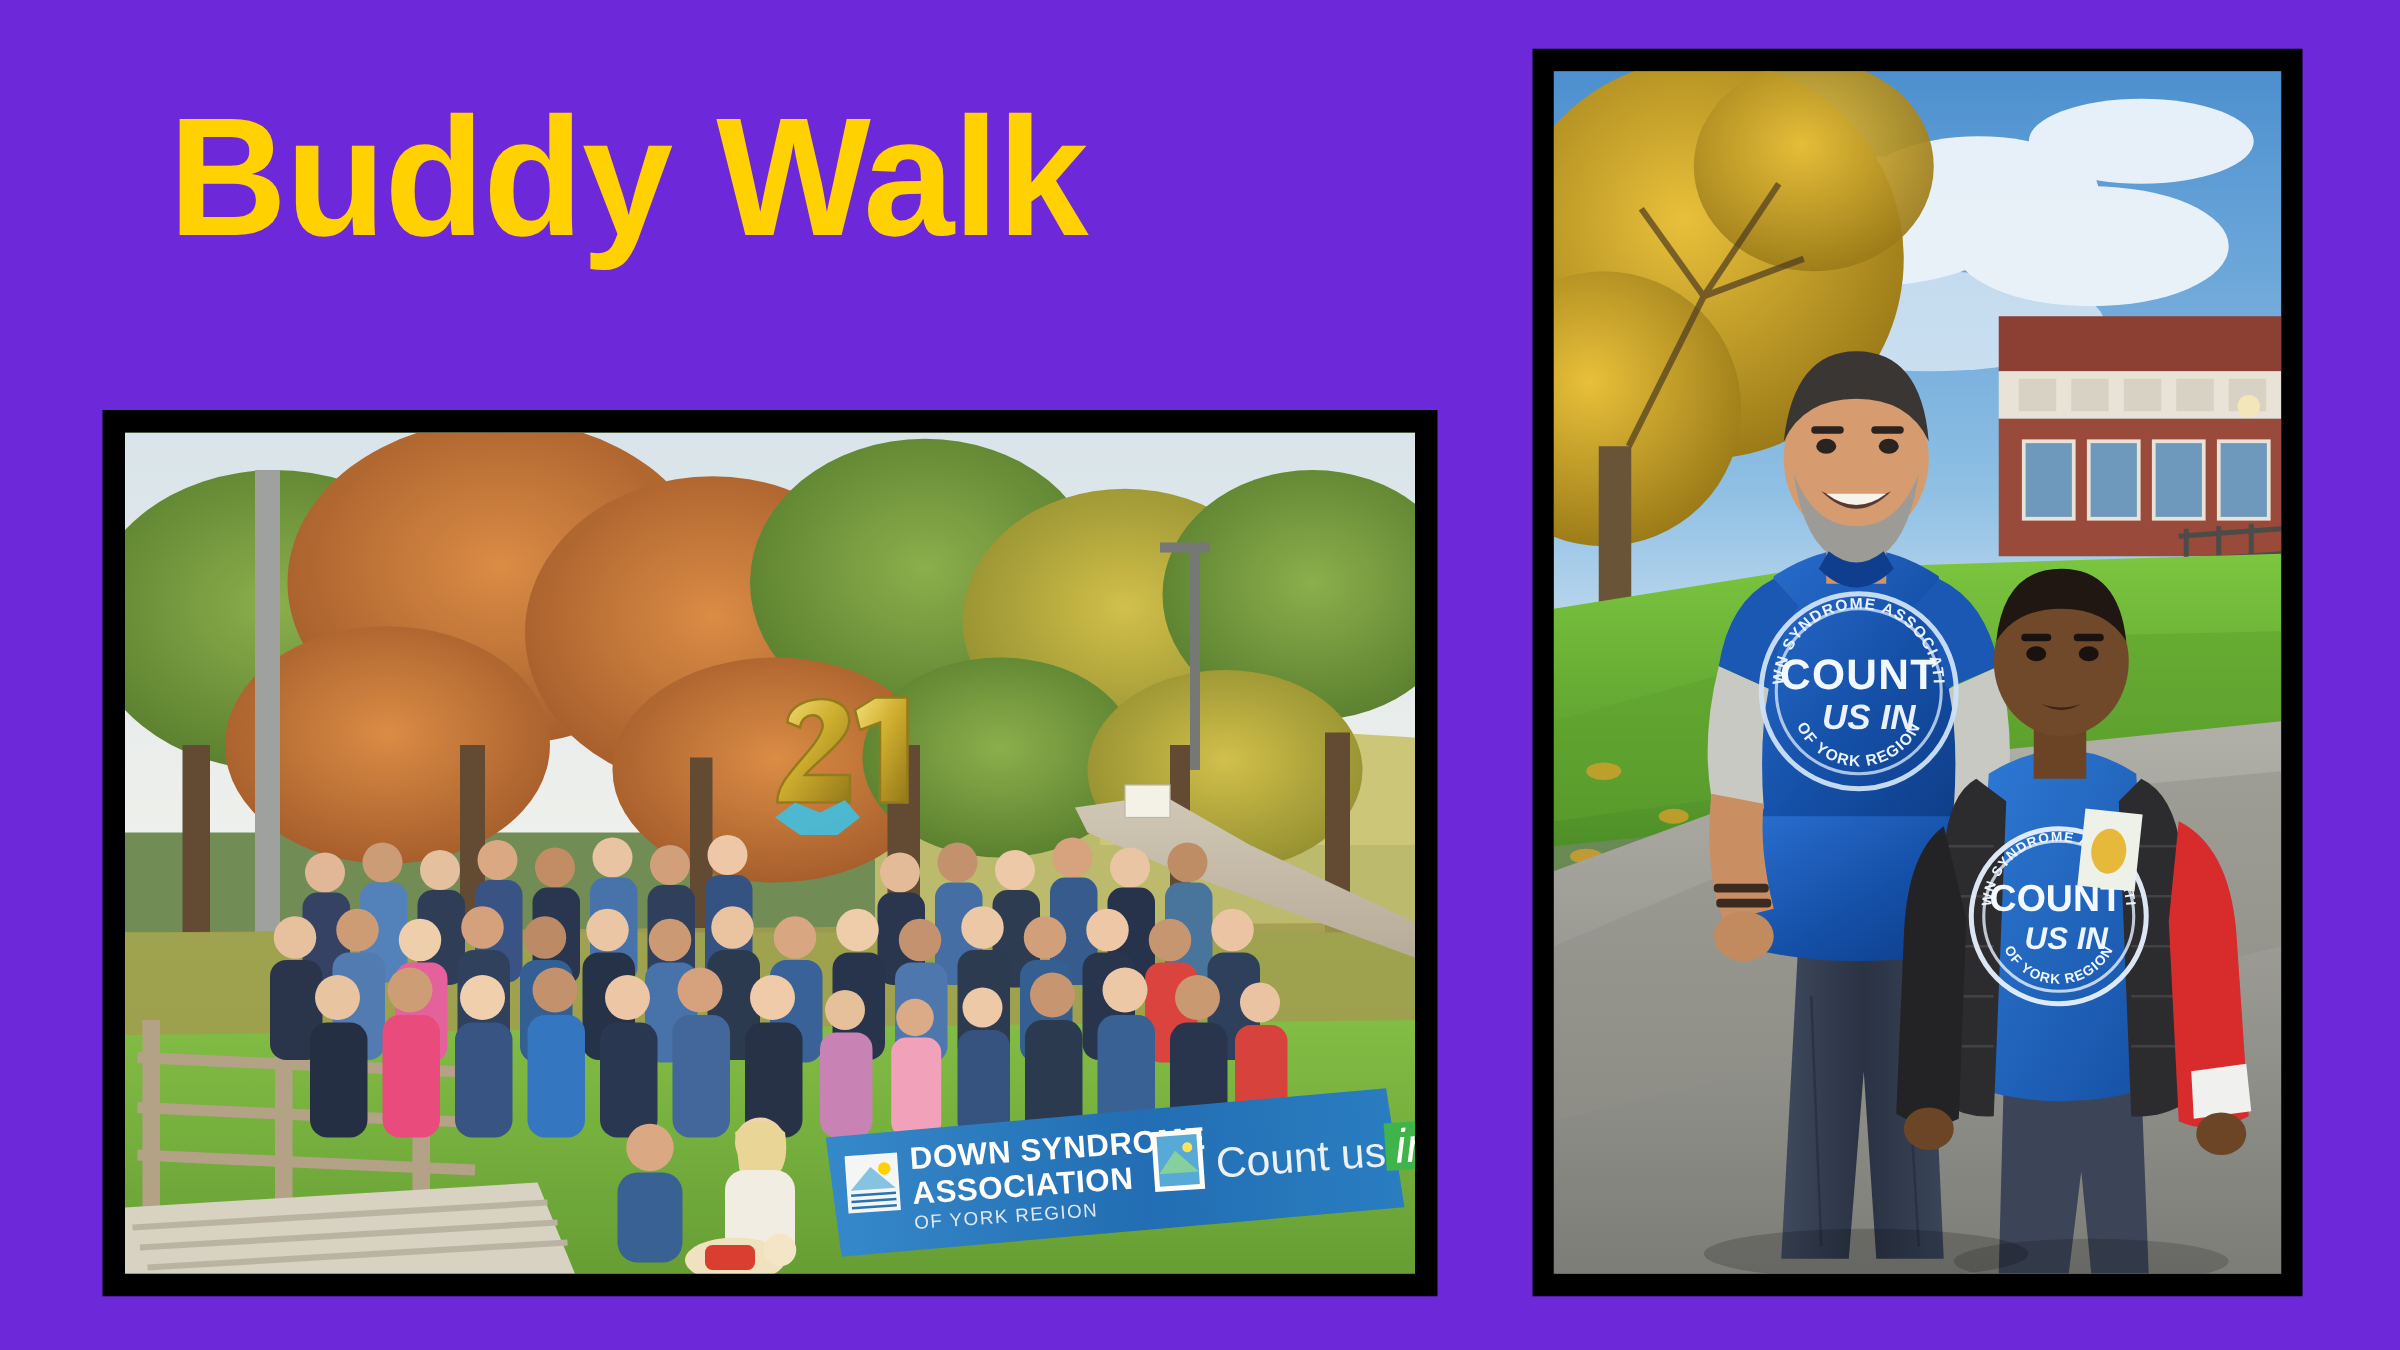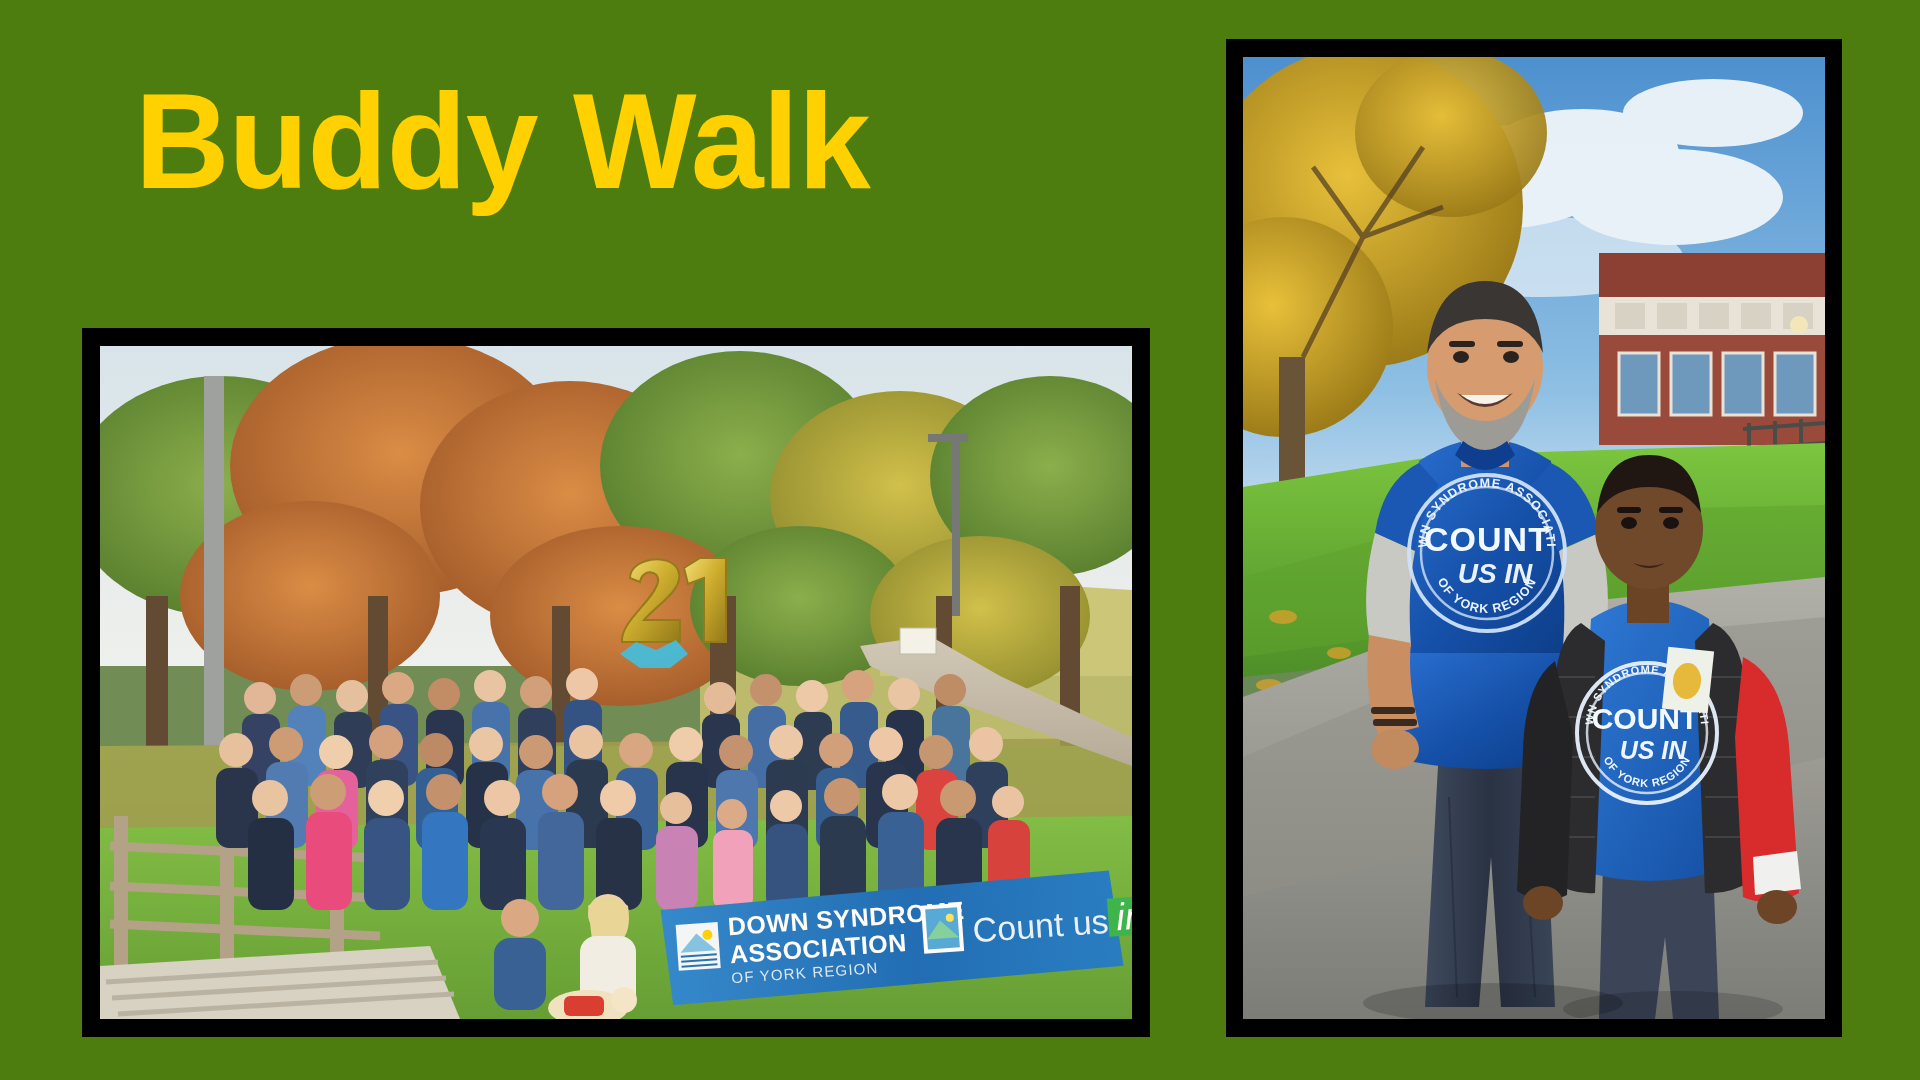--- a/index.html
+++ b/index.html
@@ -81,21 +81,21 @@
     width: 100%;
     height: 100%;
   }
 
   
   .scene-text { font-family: "Liberation Sans", sans-serif; }
 </style>
 </head>
 <body>
 
-<div id="poster" style="background: #4d7c0f;">
+<div id="poster" style="background: #6d28d9;">
 
   <div id="title" class="scene-text" style="color: rgb(255, 209, 0);">Buddy Walk</div>
 
   <div id="frame-group" class="photo-frame" style="background: rgb(0, 0, 0);">
     <div class="photo-inner">
       <svg viewBox="0 0 1032 673" preserveAspectRatio="none" aria-hidden="true">
         <defs>
           <linearGradient id="gSky" x1="0" y1="0" x2="0" y2="1">
             <stop offset="0%" stop-color="#d7e6f2"></stop>
             <stop offset="100%" stop-color="#eef3f4"></stop>

